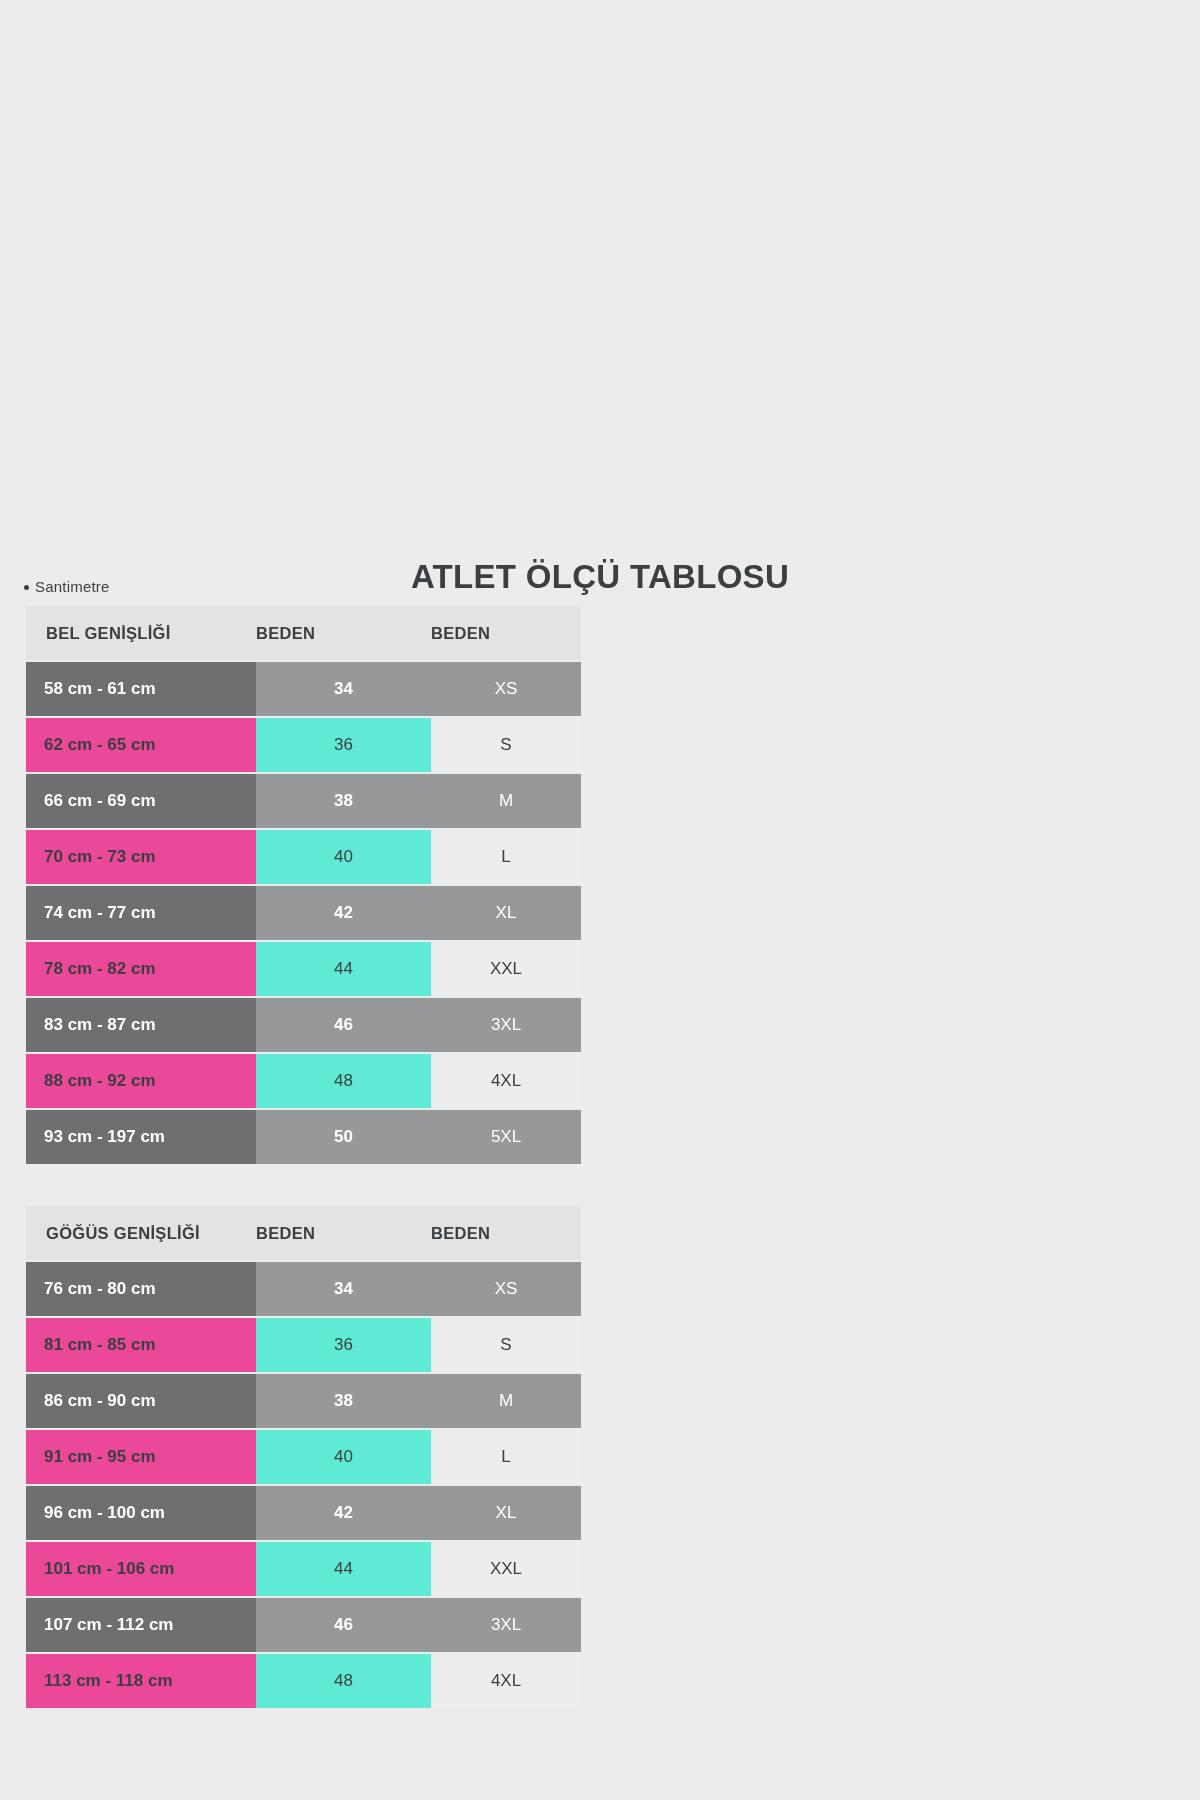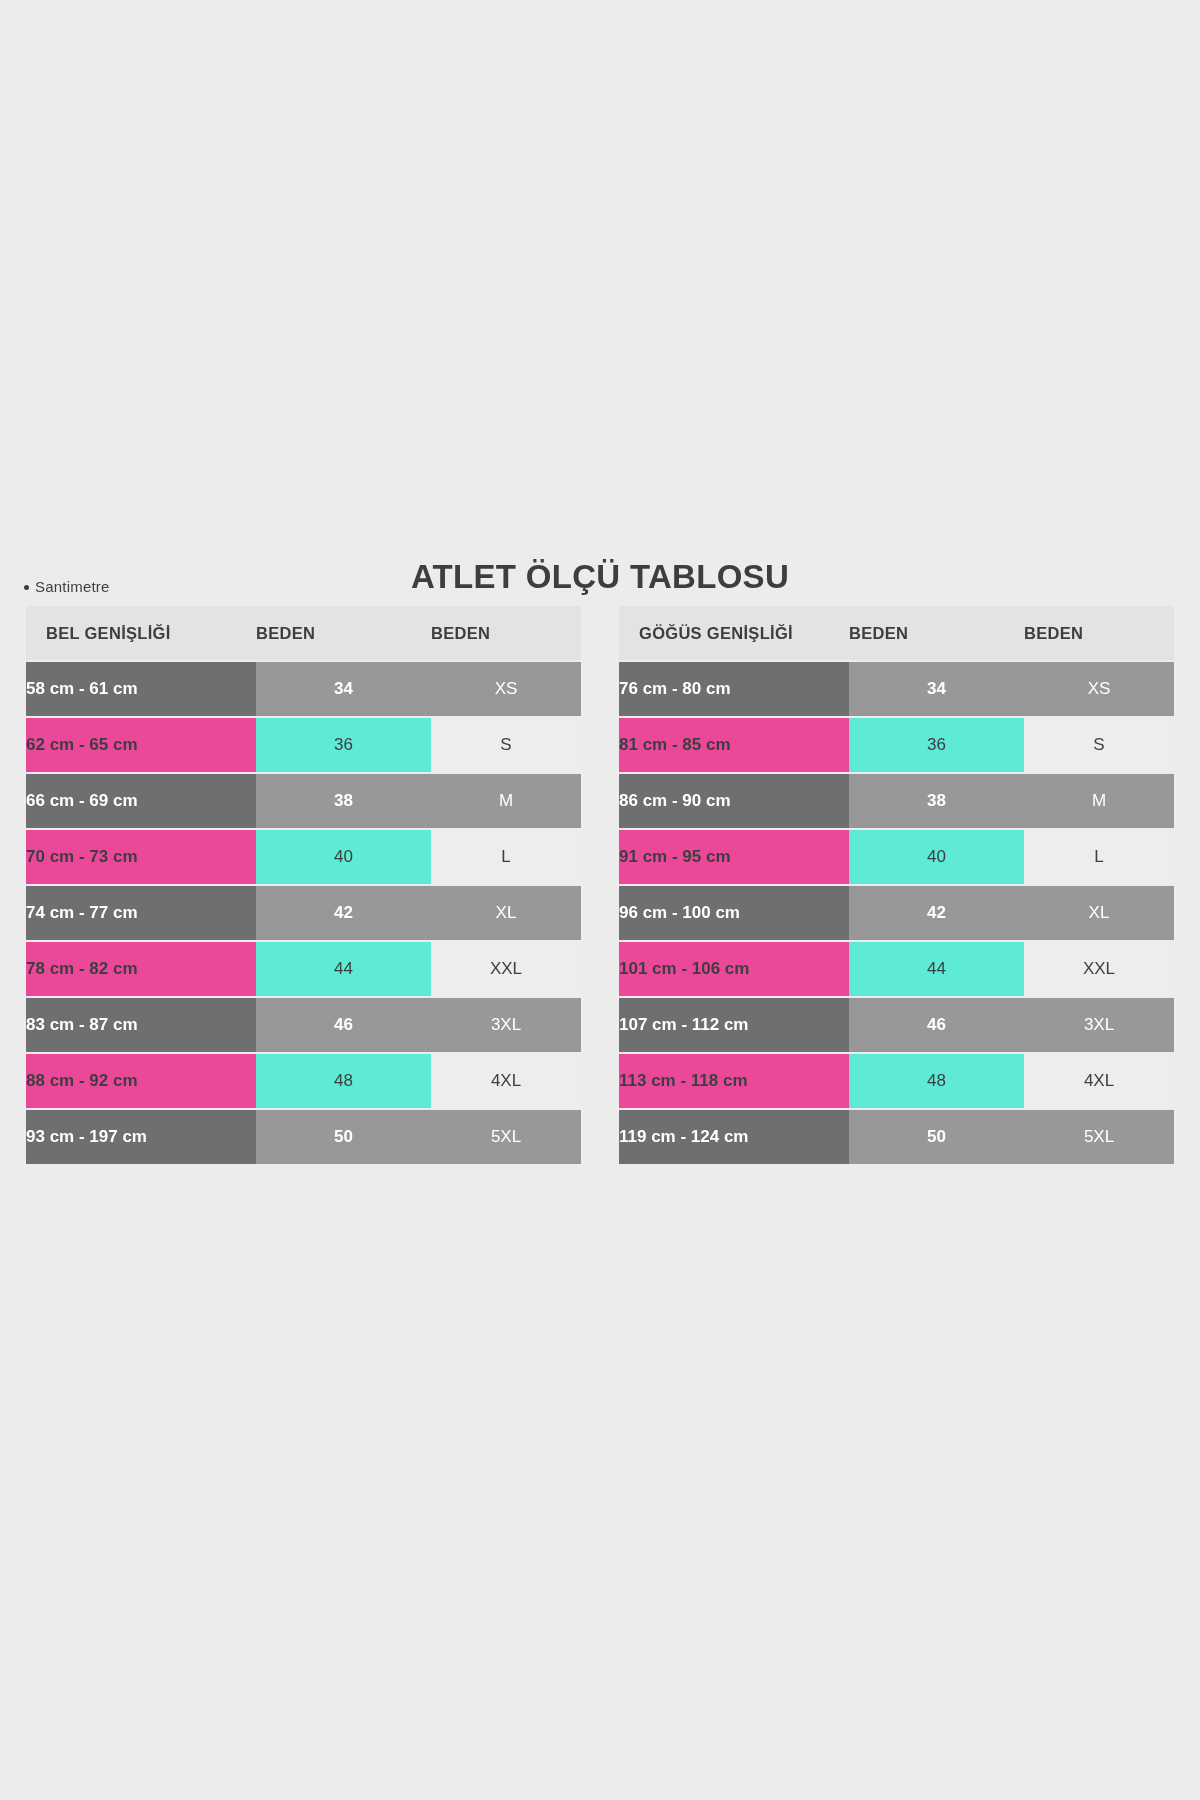--- a/index.html
+++ b/index.html
@@ -59,20 +59,21 @@
   }
 
   
   .tables {
     position: absolute;
     left: 26px;
     top: 604px;
     width: 1148px;
     display: flex;
     gap: 38px;
+    flex-direction: column;
   }
   .tbl-wrap {
     width: 555px;
   }
   table.size-table {
     border-collapse: separate;
     border-spacing: 0 2px;
     width: 100%;
     table-layout: fixed;
   }
@@ -99,20 +100,21 @@
   .size-table tbody td {
     height: 54px;
     padding: 0;
     font-size: 17px;
     text-align: center;
     vertical-align: middle;
     border: 0;
   }
   .size-table tbody td.first {
     text-align: left;
+    padding-left: 18px;
     font-weight: 700;
   }
 
   
   tr.dark td.first { background: #6d6f71; color: #ffffff; }
   tr.dark td.mid   { background: #96989a; color: #ffffff; font-weight: 700; }
   tr.dark td.last  { background: #96989a; color: #ffffff; font-weight: 400; }
 
   tr.light td.first { background: #ec4899; color: #3c3f41; }
   tr.light td.mid   { background: #5eead4; color: #3c3f41; }
@@ -243,23 +245,18 @@
           <tr class="dark">
             <td class="first">107 cm - 112 cm</td>
             <td class="mid">46</td>
             <td class="last">3XL</td>
           </tr>
           <tr class="light">
             <td class="first">113 cm - 118 cm</td>
             <td class="mid">48</td>
             <td class="last">4XL</td>
           </tr>
-          <tr class="dark">
-            <td class="first">119 cm - 124 cm</td>
-            <td class="mid">50</td>
-            <td class="last">5XL</td>
-          </tr>
         </tbody>
       </table>
     </div>
 
   </div>
 </div>
 
 </body></html>

